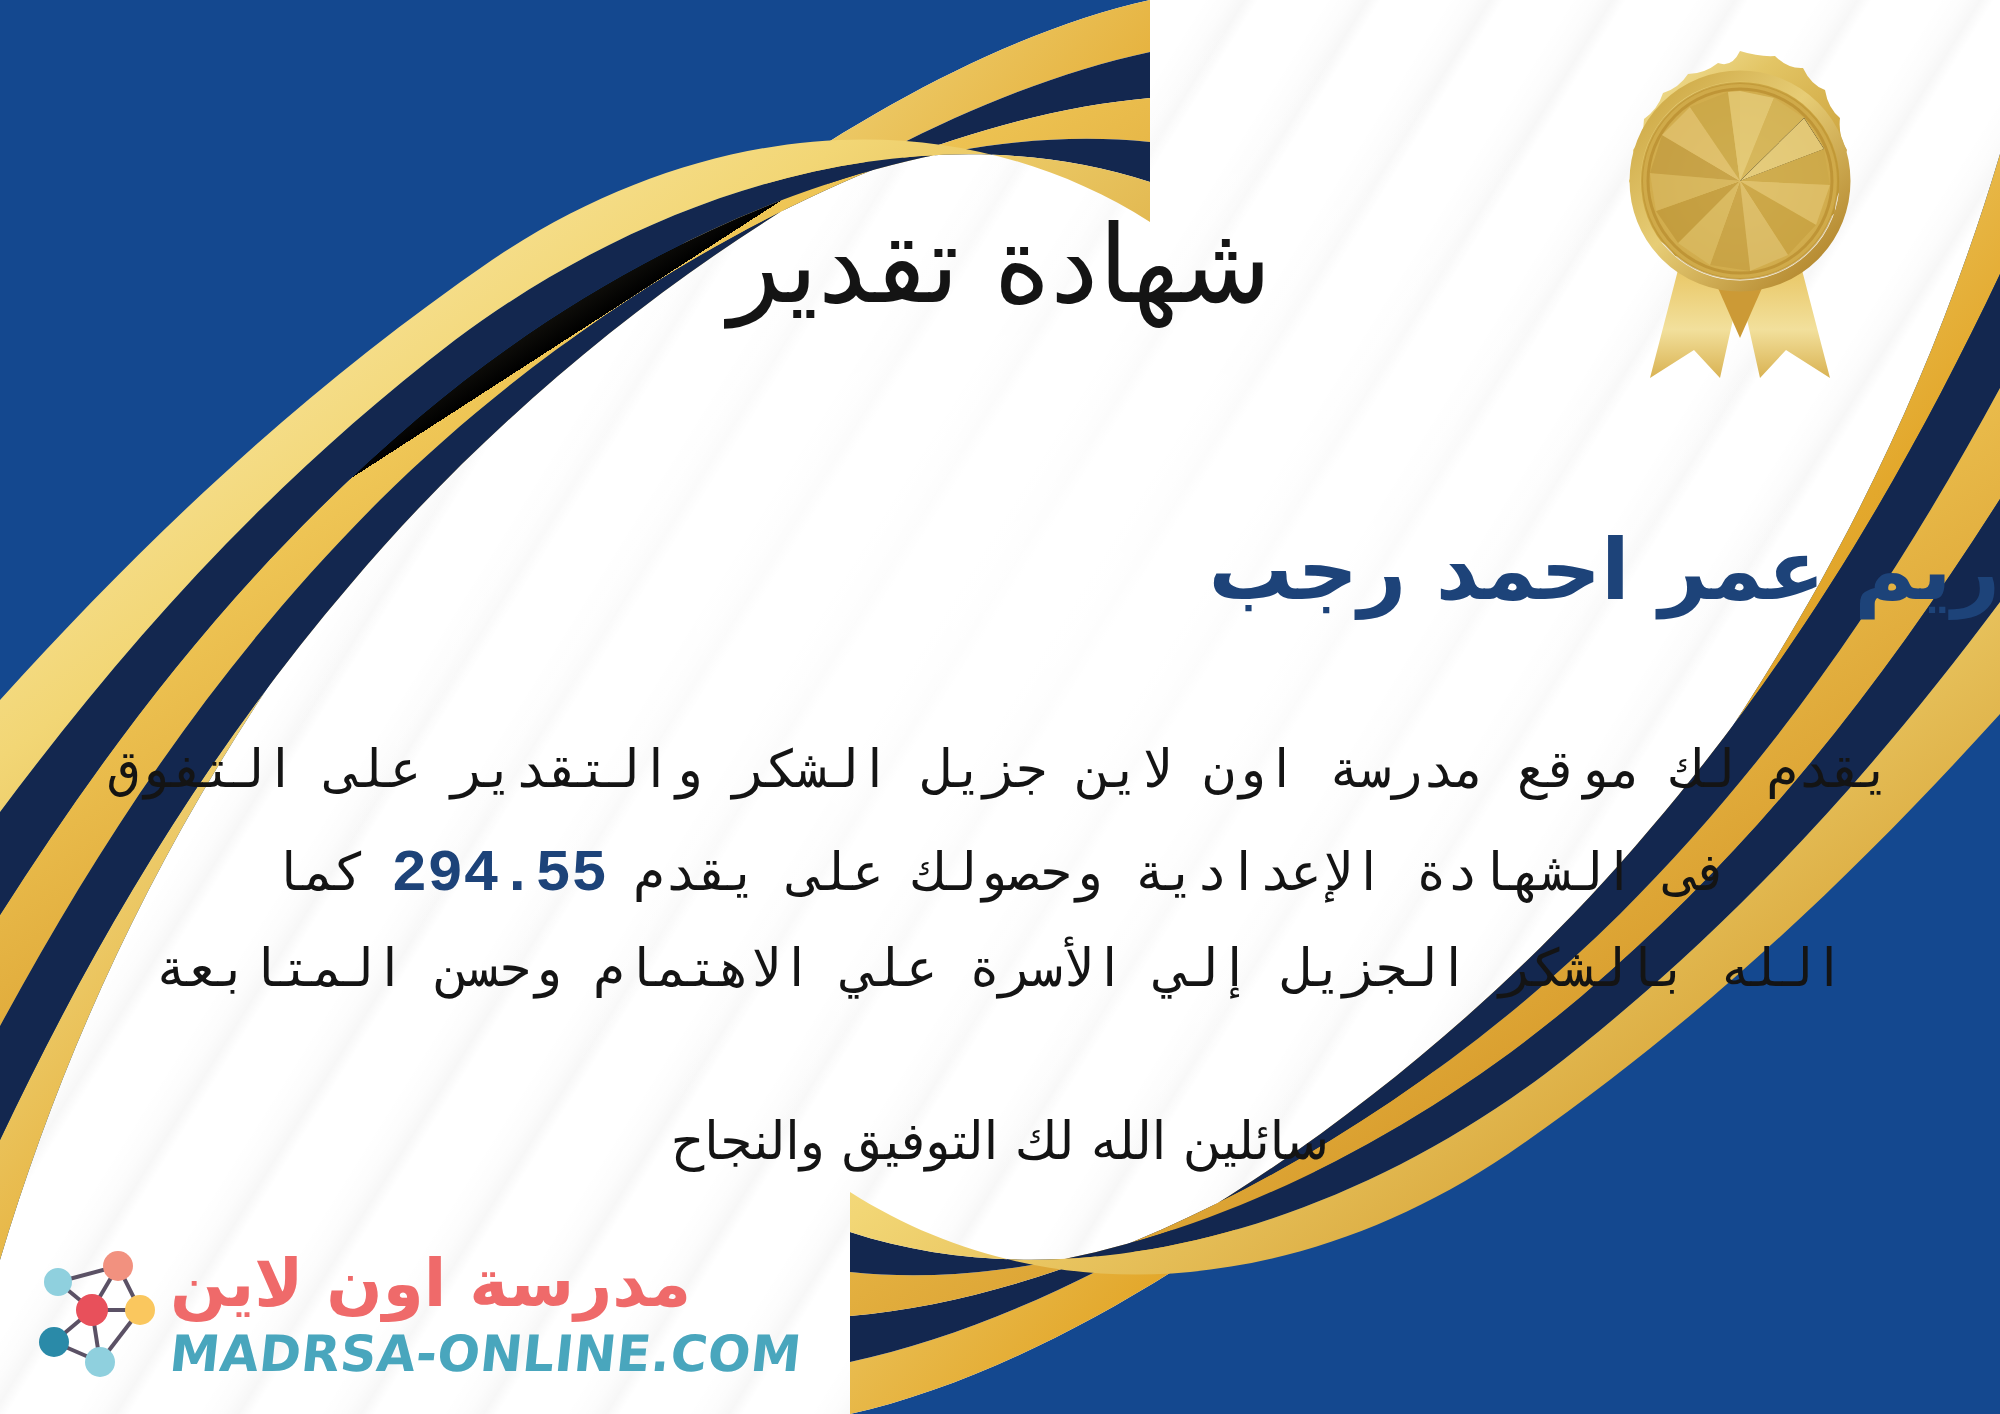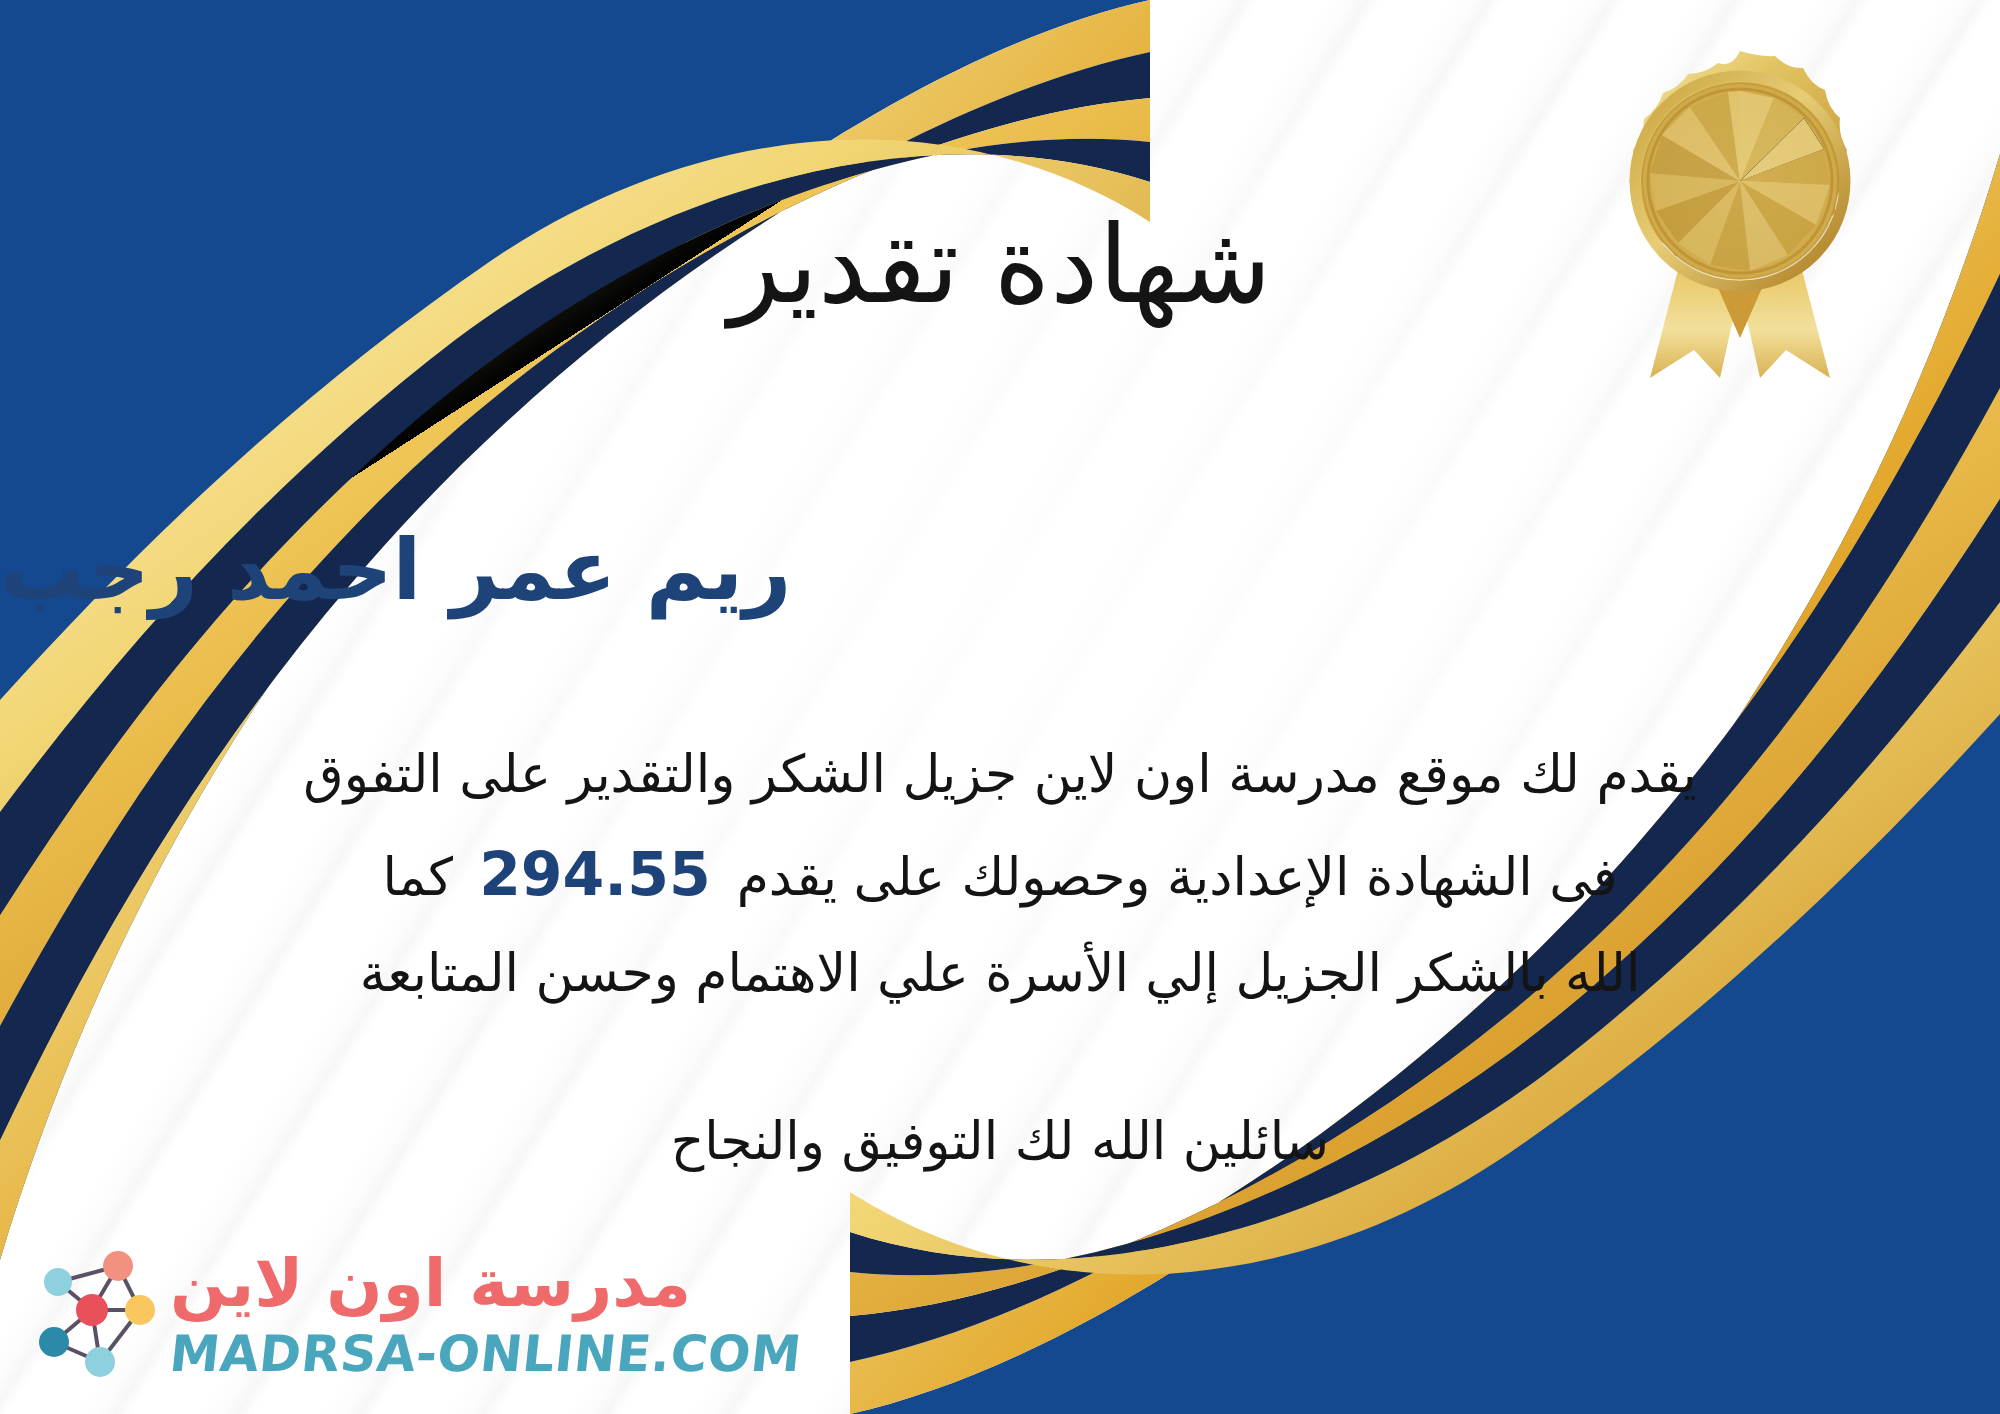--- a/index.html
+++ b/index.html
@@ -71,41 +71,42 @@
     font-weight: 400;
     color: #141414;
     letter-spacing: -1px;
   }
 
   .student-name {
     position: absolute;
     top: 520px;
     left: 0;
     width: 100%;
-    text-align: left;
+    text-align: right;
     font-size: 84px;
     line-height: 1.2;
     font-weight: 700;
     color: #1d4379;
   }
 
   .body-block {
     position: absolute;
     top: 728px;
     left: 48px;
     right: 48px;
     text-align: center;
     font-size: 52px;
     line-height: 1.78;
     color: #141414;
     font-weight: 400;
   }
   .body-line {
     display: block;
     white-space: nowrap;
+    font-family: Liberation Mono, monospace;
   }
   .score-value {
     color: #1d4379;
     font-weight: 700;
     font-size: 60px;
     padding: 0 26px;
     letter-spacing: 1px;
   }
 
   .closing-line {

